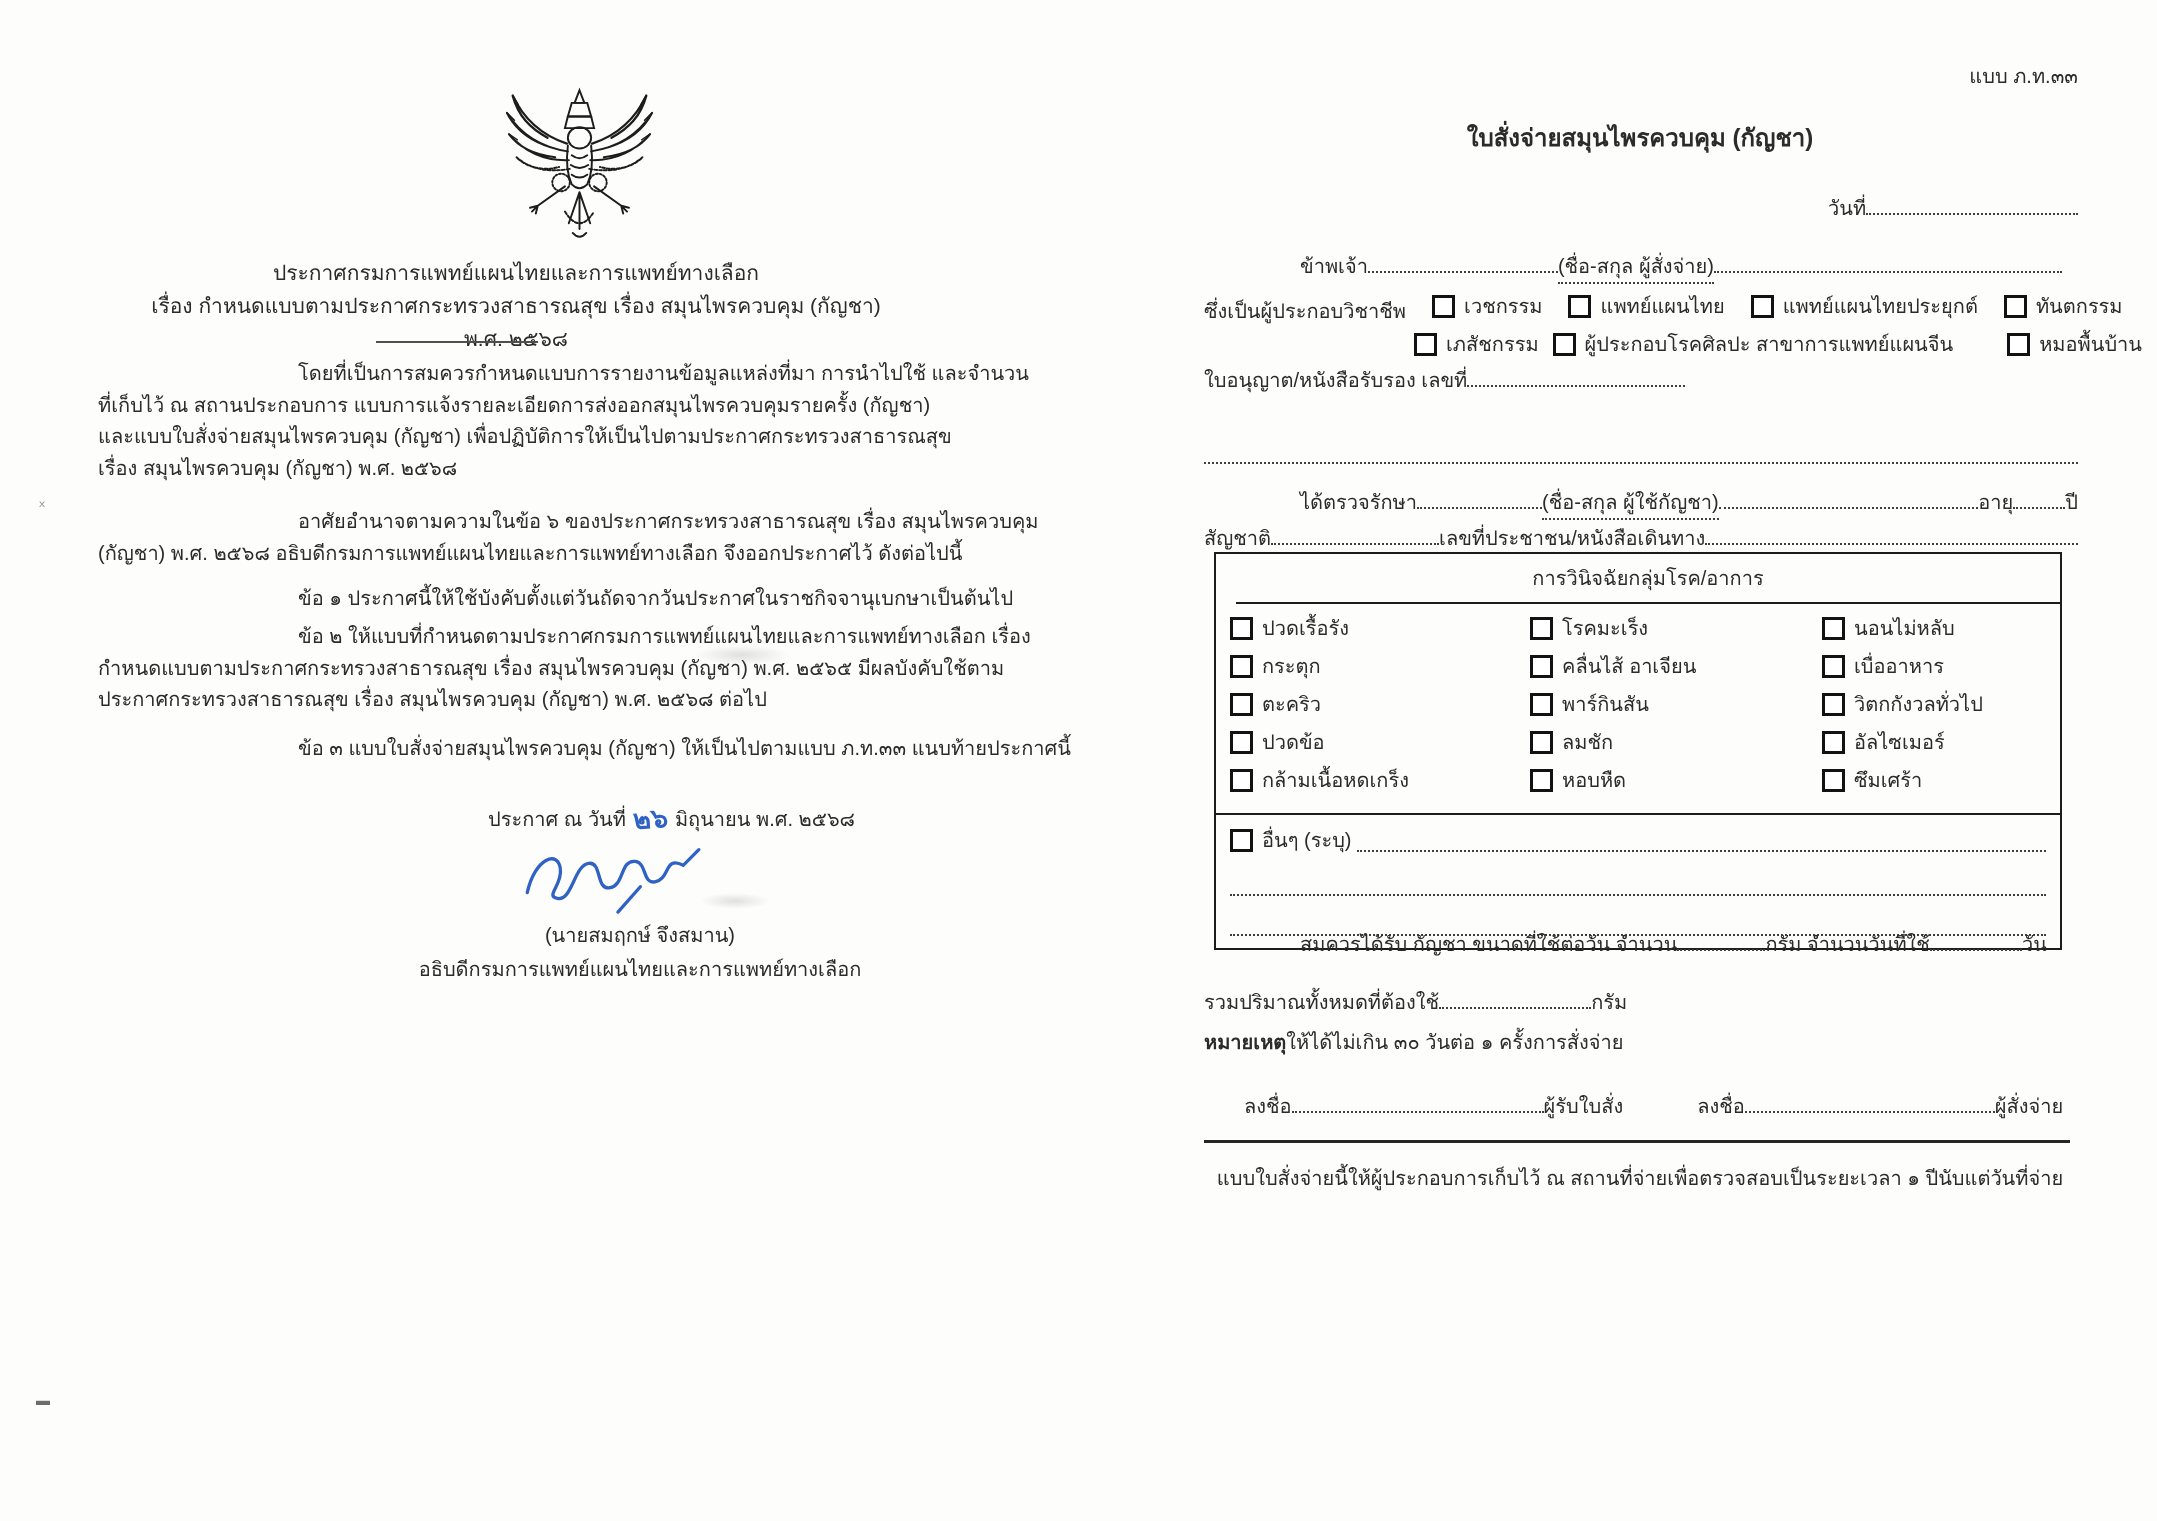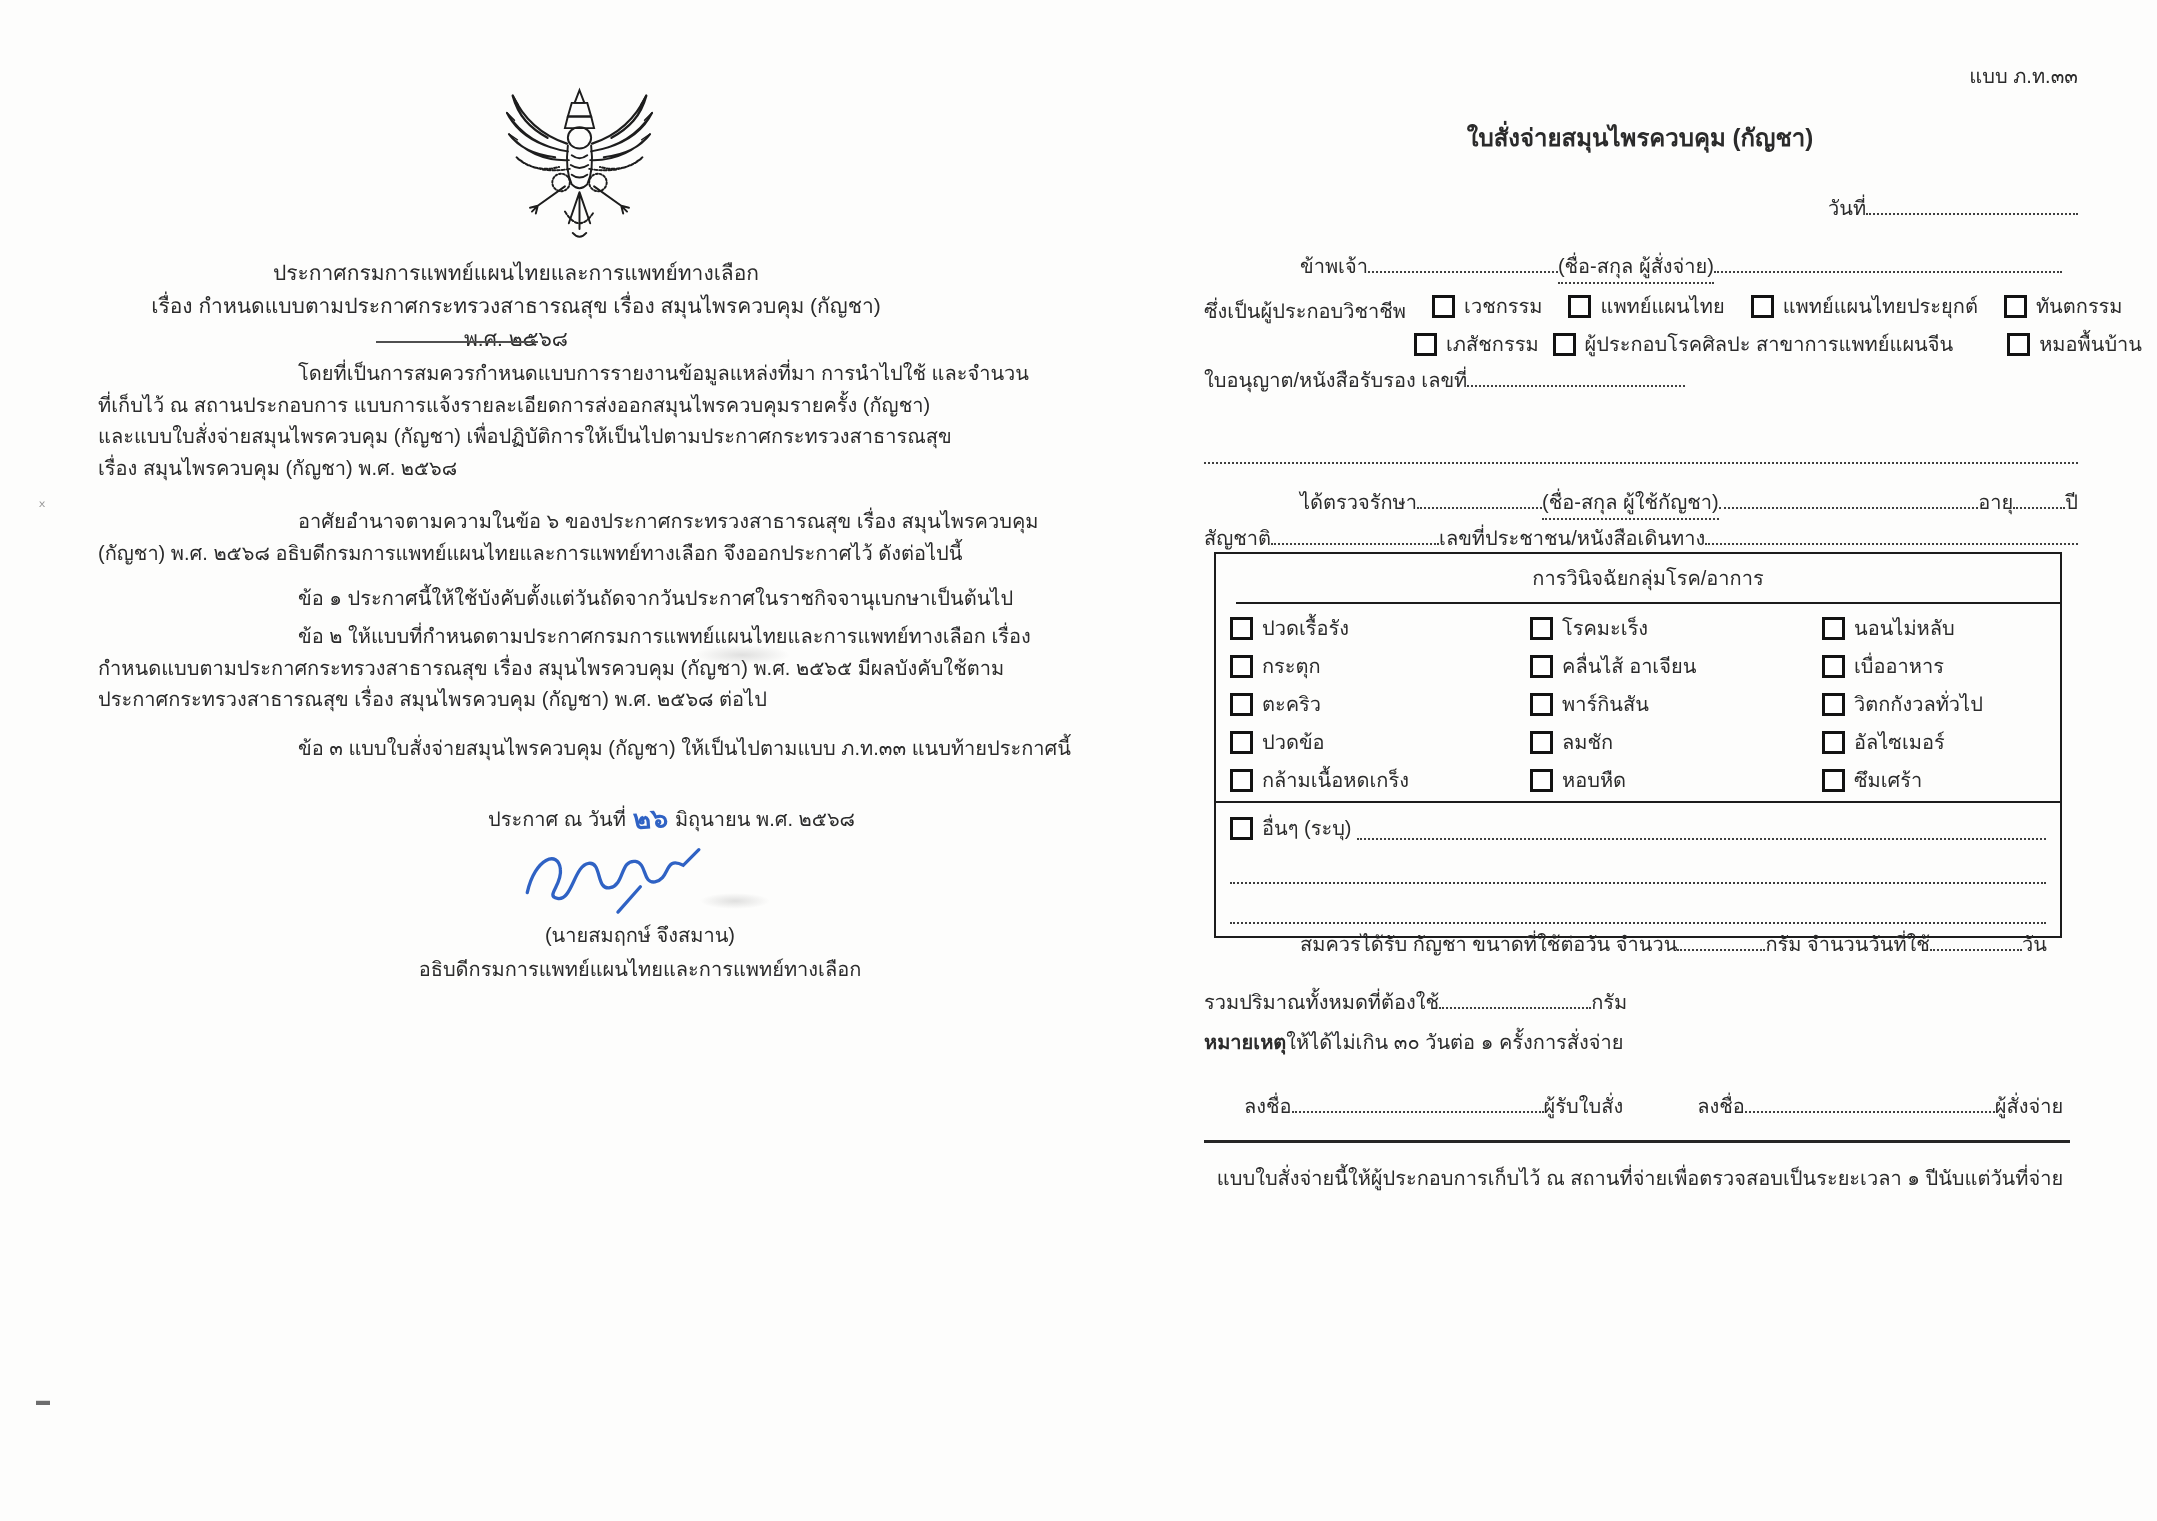--- a/index.html
+++ b/index.html
@@ -24,21 +24,21 @@
   .r-row{position:absolute;display:flex;align-items:baseline;}
   .r-row>span{white-space:nowrap;}
   .dots{display:inline-block;height:0.95em;border-bottom:2px dotted #3f3f3f;flex:none;}
   .dots.grow{flex:1 1 auto;}
   .on-dots{border-bottom:2px dotted #3f3f3f;}
   .checkbox{width:17px;height:17px;border:3px solid #121212;background:#fff;flex:none;display:inline-block;}
   .cb-item{display:inline-flex;align-items:center;gap:9px;}
   .tbl{position:absolute;left:14px;top:552px;width:848px;box-sizing:border-box;
        border:2.5px solid #1c1c1c;background:transparent;}
   .tbl-header{border-bottom:2.5px solid #1c1c1c;text-align:center;padding:8px 0;margin-left:20px;}
-  .tbl-grid{display:grid;grid-template-columns:300px 292px 1fr;grid-auto-rows:38px;padding:5px 0 2px;}
+  .tbl-grid{display:grid;grid-template-columns:300px 292px 1fr;grid-auto-rows:38px;padding:5px 0 14px;}
   .tbl-grid .cell{display:flex;align-items:center;gap:10px;padding-left:14px;white-space:nowrap;}
   .tbl-other{border-top:2.5px solid #1c1c1c;padding:9px 14px 12px;}
   .other-row{display:flex;align-items:baseline;gap:6px;}
   .dotline{height:0;border-top:2.5px dotted #3c3c3c;margin-top:38px;}
   .page-divider{border-top:3px solid #262626;height:0;}
   
   .speck{position:absolute;color:#9a9a9a;}
   .smudge{position:absolute;background:radial-gradient(closest-side,rgba(120,120,120,.22),rgba(120,120,120,0));border-radius:50%;}
   svg{display:block;}
 </style>

